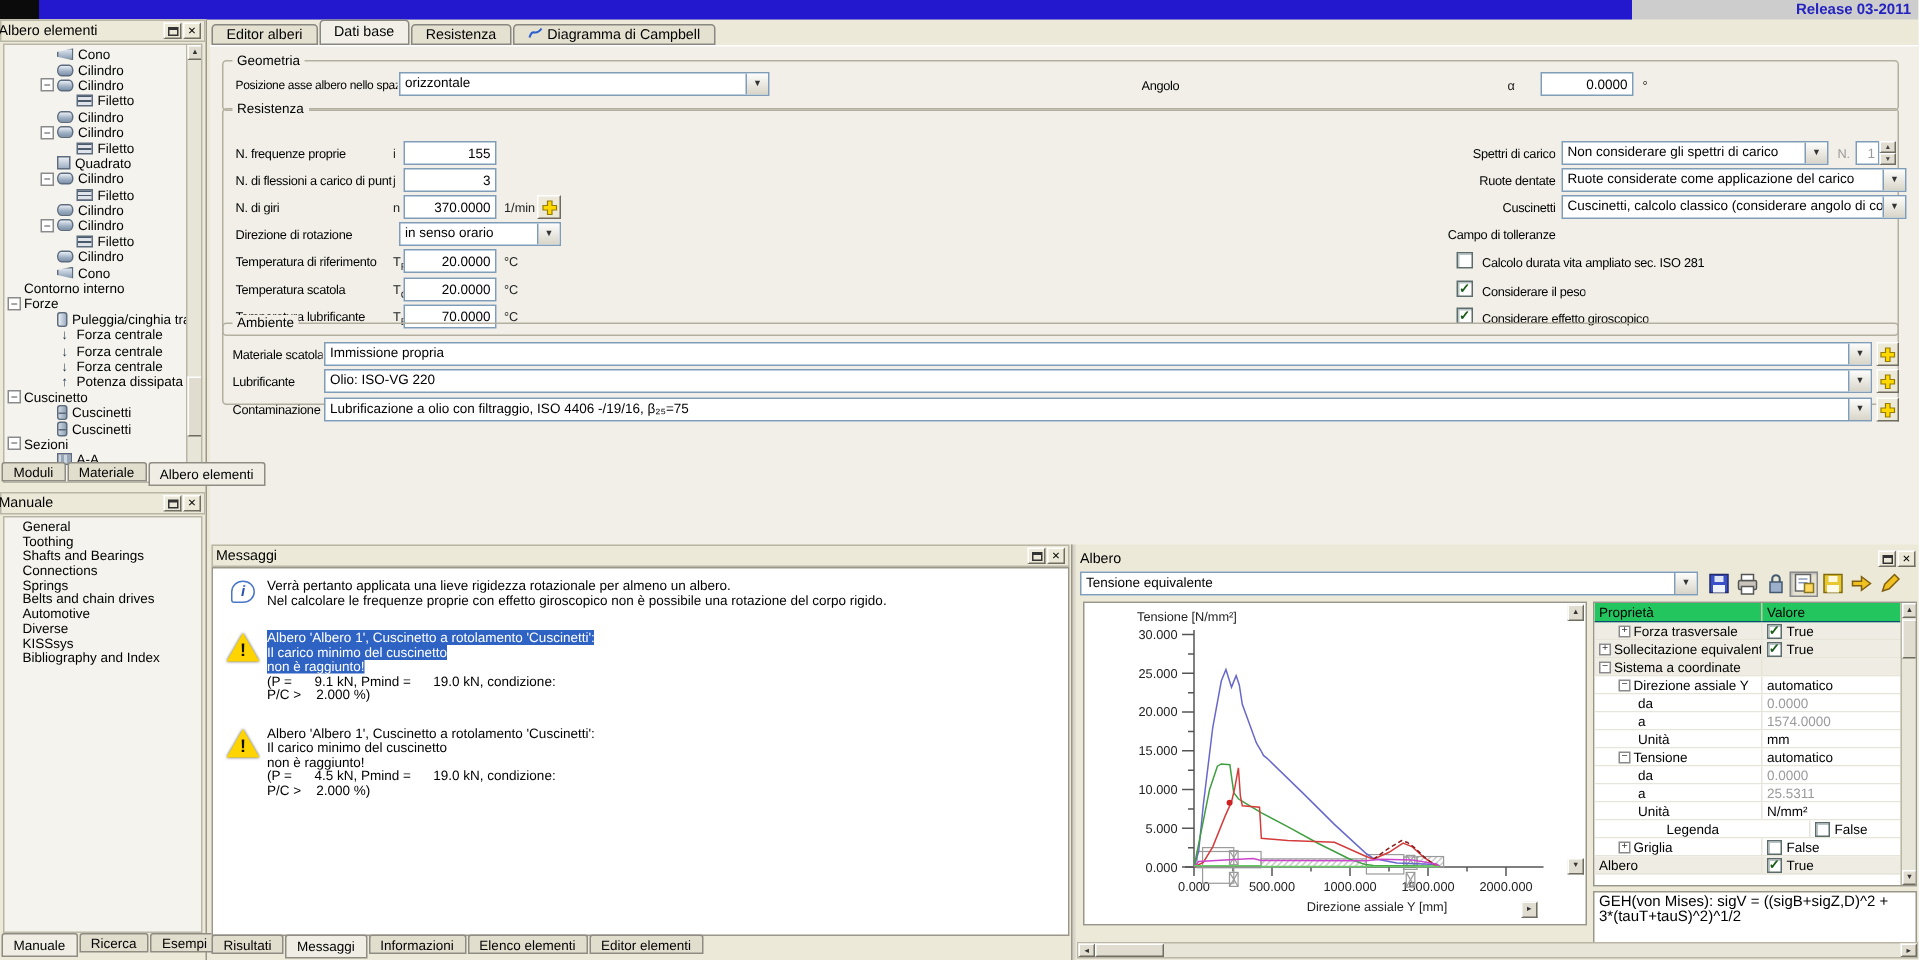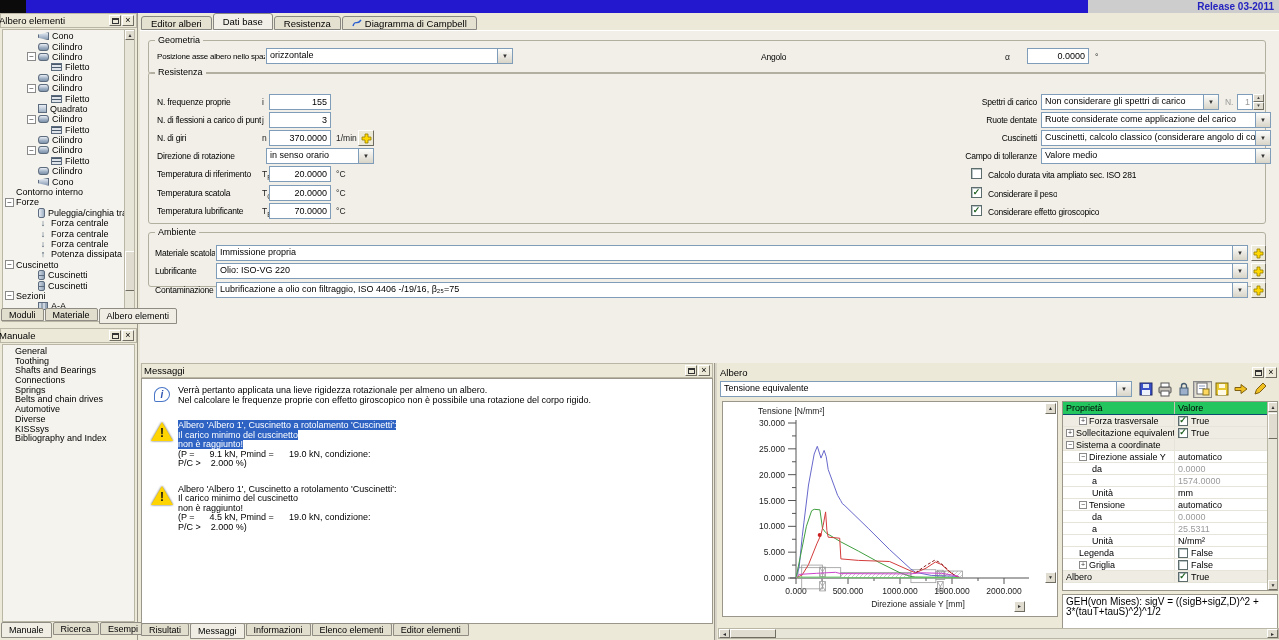--- a/index.html
+++ b/index.html
@@ -388,40 +388,36 @@
         <span class="combo-btn">▼</span>
       </div>
 
       <span class="abs flab" style="left:770px;top:60px;width:118px;text-align:right">Cuscinetti</span>
       <div class="abs combo" style="left:892px;top:57px;width:230px">
         <span class="combo-text">Cuscinetti, calcolo classico (considerare angolo di contatto)</span>
         <span class="combo-btn">▼</span>
       </div>
 
       <span class="abs flab" style="left:770px;top:78px;width:118px;text-align:right">Campo di tolleranze</span>
-      <div class="abs combo" style="left:892px;top:75px;width:230px">
-        <span class="combo-text">Valore medio</span>
-        <span class="combo-btn">▼</span>
-      </div>
 
       <span class="abs cb" style="left:822px;top:95px"></span>
       <span class="abs flab" style="left:839px;top:97px">Calcolo durata vita ampliato sec. ISO 281</span>
 
       <span class="abs cb on" style="left:822px;top:114px">
           <span class="cbm">✓</span>
         </span>
       <span class="abs flab" style="left:839px;top:116px">Considerare il peso</span>
 
       <span class="abs cb on" style="left:822px;top:132px">
           <span class="cbm">✓</span>
         </span>
       <span class="abs flab" style="left:839px;top:134px">Considerare effetto giroscopico</span>
     </div>
 
-    <div class="fs" style="left:8px;top:201px;width:1118px;height:55px">
+    <div class="fs" style="left:8px;top:184px;width:1118px;height:55px">
       <span class="fslab">Ambiente</span>
 
       <span class="abs flab" style="left:6px;top:15px;width:60px">Materiale scatola</span>
       <div class="abs combo" style="left:67px;top:12px;width:1032px">
         <span class="combo-text">Immissione propria</span>
         <span class="combo-btn">▼</span>
       </div>
       <span class="abs sizebtn" style="left:1102px;top:12px;width:15px;height:16px">
           <svg width="11" height="11" viewBox="0 0 11 11">
             <path d="M4 1h3v3h3v3H7v3H4V7H1V4h3z" fill="#ffd800" stroke="#957c00" stroke-width="0.8"></path>
@@ -742,21 +738,21 @@
               </div>
               <div class="pr">
                 <span class="prn" style="padding-left: 29px;">
                   <span>Unità</span>
                 </span>
                 <span class="prv">
                   <span>N/mm²</span>
                 </span>
               </div>
               <div class="pr">
-                <span class="prn" style="padding-left: 16px;">
+                <span class="prn" style="padding-left: 16px; margin-left: 32px;">
                   <span>Legenda</span>
                 </span>
                 <span class="prv">
                   <span class="cb small"></span>
                   <span>False</span>
                 </span>
               </div>
               <div class="pr">
                 <span class="prn" style="padding-left: 16px;">
                   <span class="pexp">+</span>

